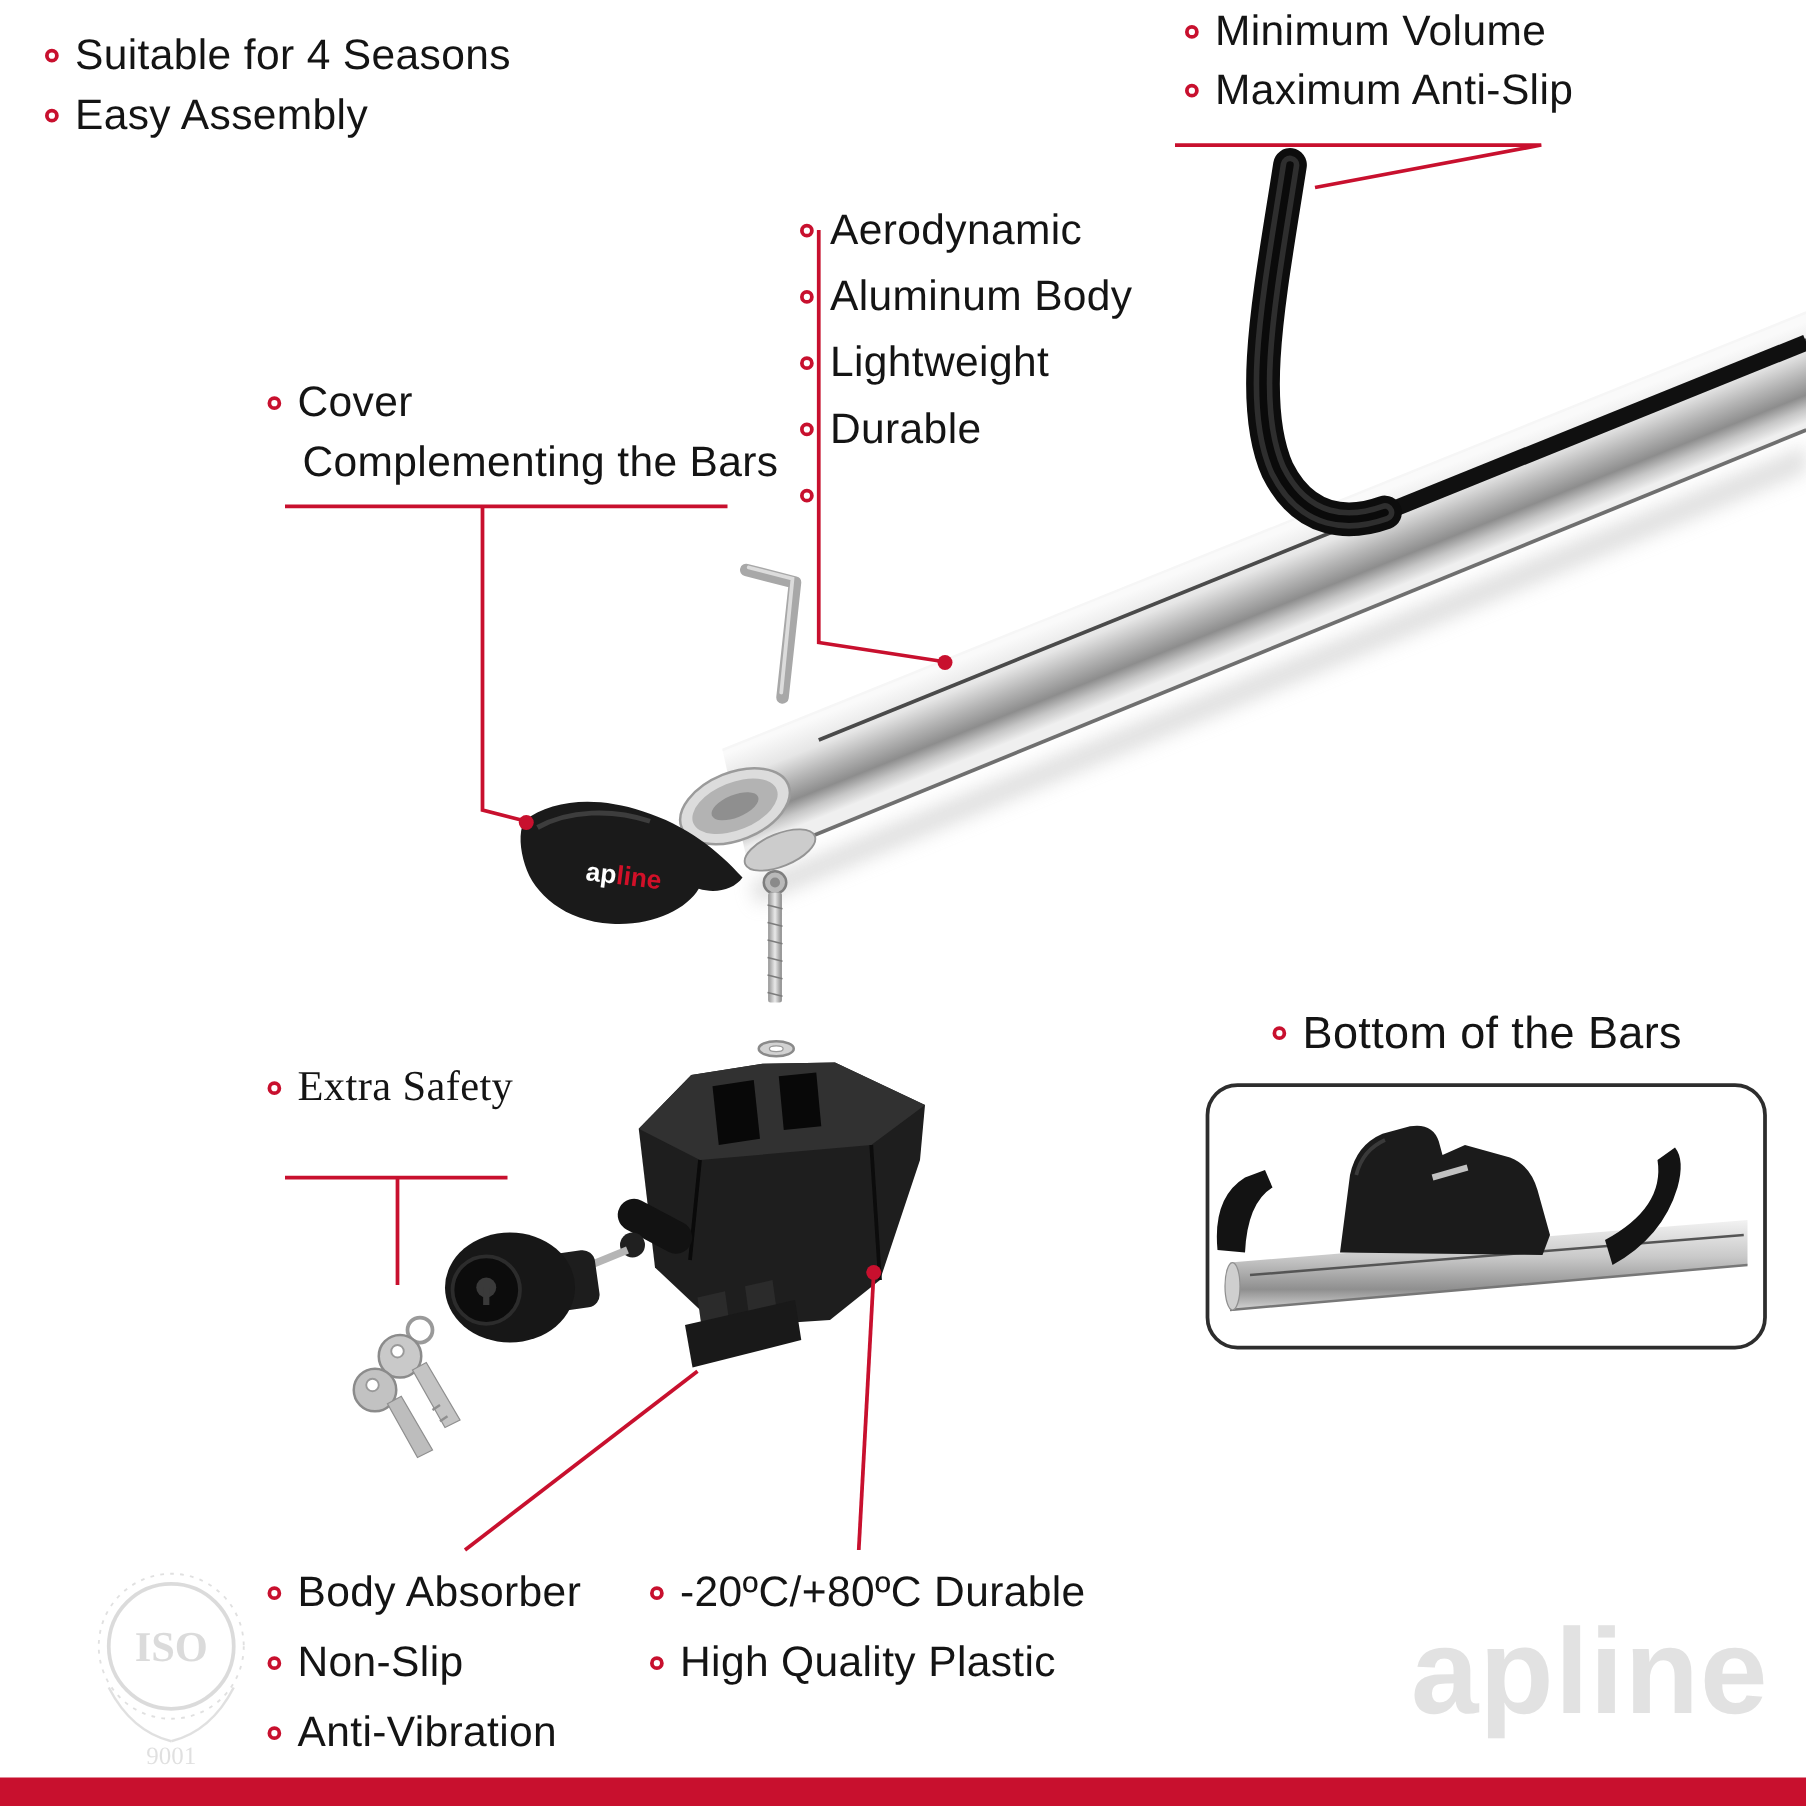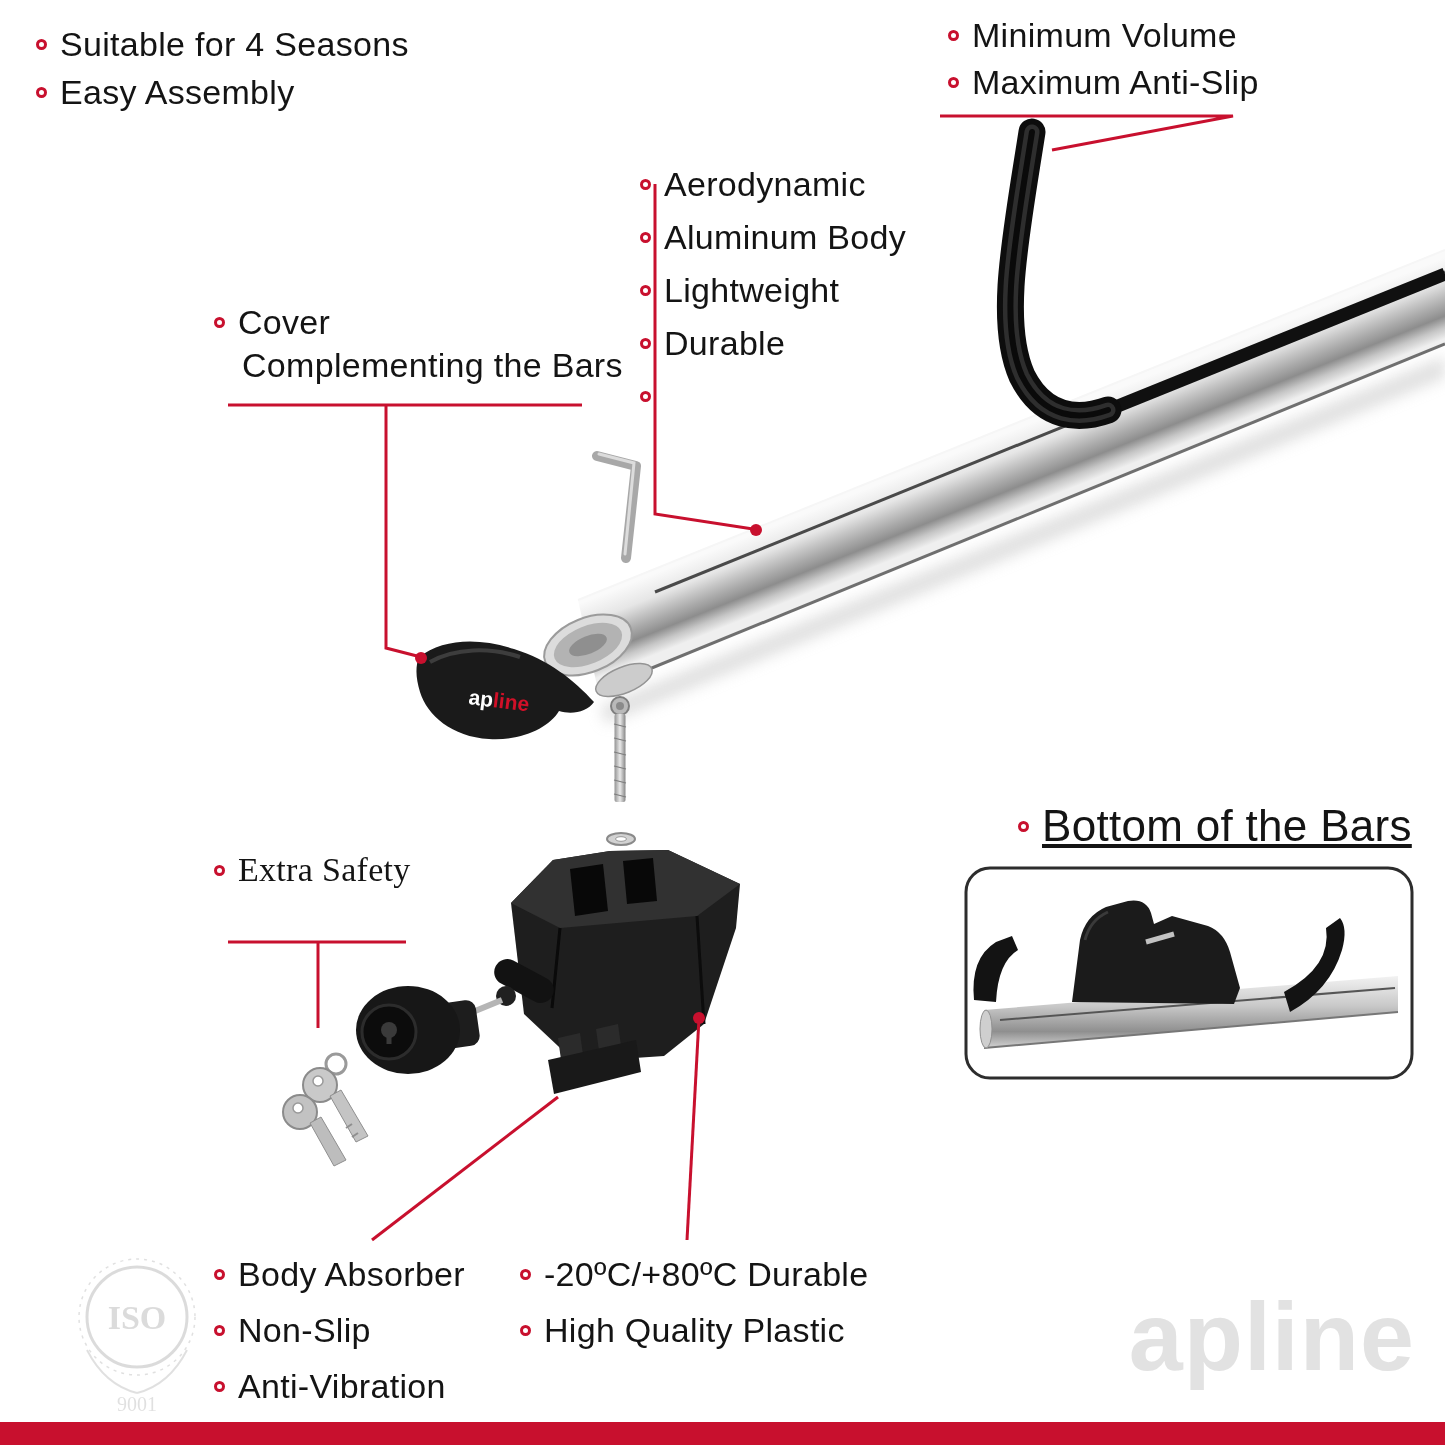--- a/index.html
+++ b/index.html
@@ -13,22 +13,22 @@
   .lrow { display:flex; align-items:center; }
   .bullet {
     width:11px; height:11px; border:3.5px solid #c8102e; border-radius:50%;
     background:#fff; margin-right:13px; flex:0 0 auto;
   }
   .ltext { font-size:34px; letter-spacing:.3px; white-space:nowrap; color:#141414; }
   .rows-48 .lrow { height:48px; }
   .rows-47 .lrow { height:47px; }
   .rows-53 .lrow { height:53px; }
   .rows-56 .lrow { height:56px; }
-  .big .ltext { font-size:44px;text-decoration:underline; }
-  .indent2 { margin-left:28px; height:48px; display:flex; }
+  .big .ltext { font-size:36px; }
+  .indent2 { margin-left:28px; height:48px; display:flex; align-items:center; }
   .center2 { width:100%; text-align:center; height:50px; line-height:50px; }
   .center2 .ltext { display:inline; }
   .watermark-apline {
     position:absolute; top:1281px; right:30px;
     font-size:97px; font-weight:bold; color:#e2e2e2; letter-spacing:1px;
   }
   .redbar { position:absolute; left:0; right:0; bottom:0; height:23px; background:#c8102e; }
 </style>
 </head>
 <body>
@@ -192,21 +192,21 @@
     <div class="lrow">
       <span class="bullet"></span>
       <span class="ltext">Suitable for 4 Seasons</span>
     </div>
     <div class="lrow">
       <span class="bullet"></span>
       <span class="ltext">Easy Assembly</span>
     </div>
   </div>
 
-  <div class="labels rows-47" style="left:948px; top:12px;text-align:right;">
+  <div class="labels rows-47" style="left:948px; top:2px;text-align:right;">
     <div class="lrow">
       <span class="bullet"></span>
       <span class="ltext">Minimum Volume</span>
     </div>
     <div class="lrow">
       <span class="bullet"></span>
       <span class="ltext">Maximum Anti-Slip</span>
     </div>
   </div>
 

